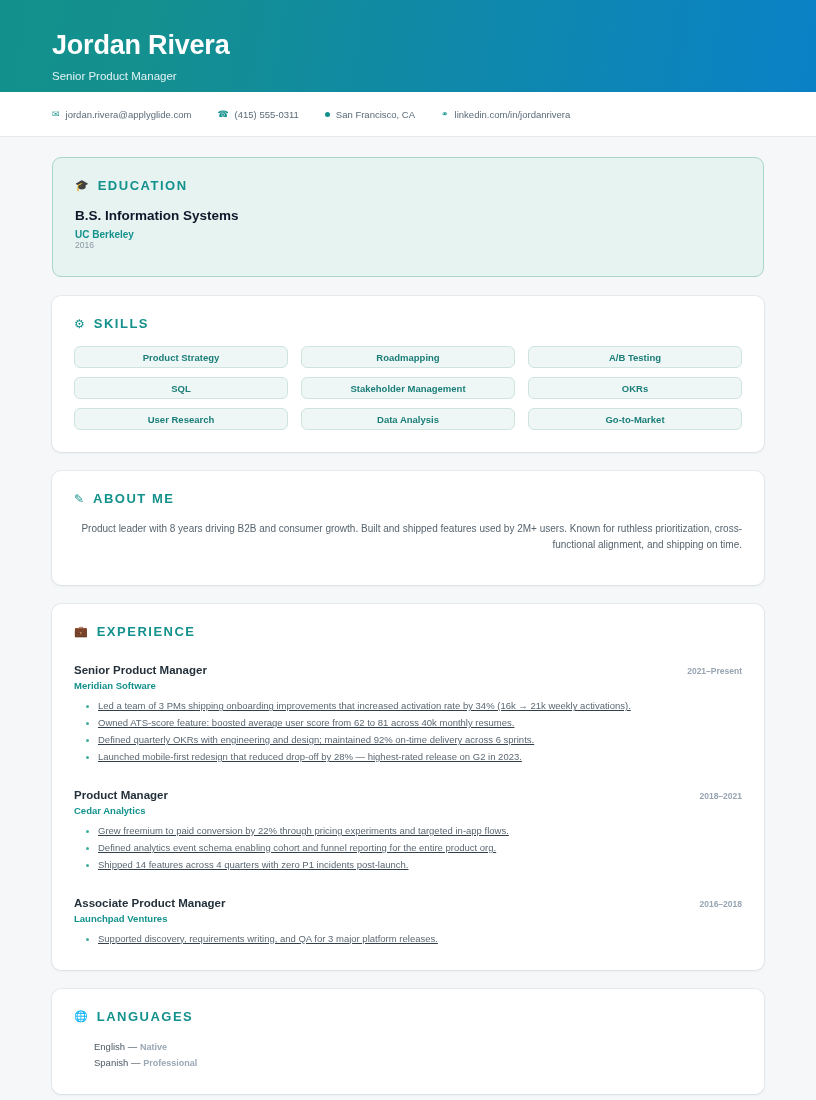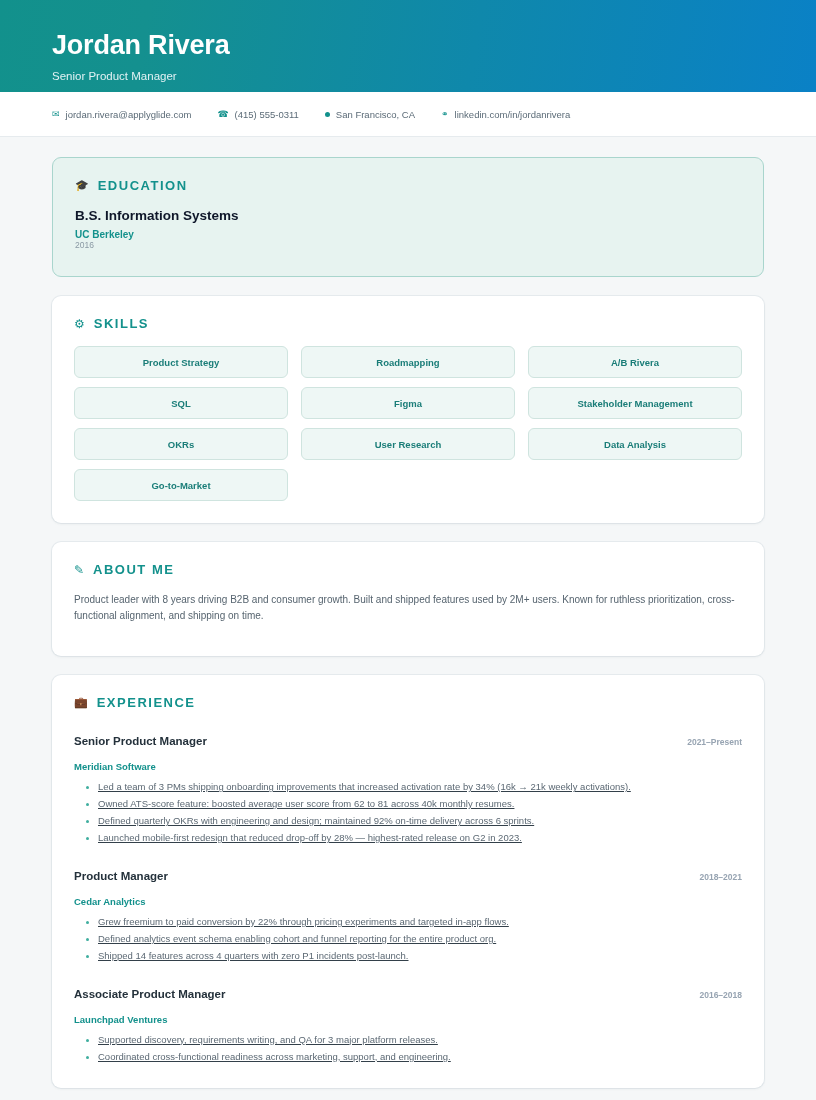--- a/index.html
+++ b/index.html
@@ -115,34 +115,35 @@
   
   .skill-grid {
     display: grid;
     grid-template-columns: repeat(3, 1fr);
     gap: 9px 13px;
   }
   .skill-chip {
     background: #eef7f5;
     border: 1px solid #cfe4df;
     border-radius: 6px;
-    height: 32px;
+    height: 22px;
     display: flex;
     align-items: center;
     justify-content: center;
     font-size: 9.5px;
     font-weight: bold;
     color: #1a7d78;
   }
 
   
   .about-text {
     font-size: 10px;
     line-height: 1.62;
     color: #56646f;
+    text-align: right;
   }
 
   
   .job { margin-bottom: 13px; }
   .job:last-child { margin-bottom: 0; }
   .job-top {
     display: flex;
     justify-content: space-between;
     align-items: baseline;
   }
@@ -155,21 +156,21 @@
     font-size: 8.5px;
     font-weight: bold;
     color: #97a4b2;
     white-space: nowrap;
     margin-top: 12px;
   }
   .job-company {
     font-size: 9.5px;
     font-weight: bold;
     color: #13918c;
-    margin: 14px 0 7px 0;
+    margin: 4px 0 7px 0;
   }
   .bullets { list-style: none; margin: 0; padding: 0; text-decoration: underline; }
   .bullets li {
     position: relative;
     padding-left: 24px;
     font-size: 9.5px;
     line-height: 1.78;
     color: #5b6873;
   }
   .bullets li::before {
@@ -232,23 +233,22 @@
   </section>
 
   <section class="card">
     <div class="sec-head">
       <span class="sec-icon glyph">⚙</span>
       <span class="sec-title">SKILLS</span>
     </div>
     <div class="skill-grid">
       <div class="skill-chip">Product Strategy</div>
       <div class="skill-chip">Roadmapping</div>
-      <div class="skill-chip">A/B Rivera</div>
+      <div class="skill-chip">A/B Testing</div>
       <div class="skill-chip">SQL</div>
-      <div class="skill-chip">Figma</div>
       <div class="skill-chip">Stakeholder Management</div>
       <div class="skill-chip">OKRs</div>
       <div class="skill-chip">User Research</div>
       <div class="skill-chip">Data Analysis</div>
       <div class="skill-chip">Go-to-Market</div>
     </div>
   </section>
 
   <section class="card">
     <div class="sec-head">
@@ -292,21 +292,20 @@
     </div>
 
     <div class="job">
       <div class="job-top">
         <span class="job-role">Associate Product Manager</span>
         <span class="job-dates">2016–2018</span>
       </div>
       <div class="job-company">Launchpad Ventures</div>
       <ul class="bullets">
         <li>Supported discovery, requirements writing, and QA for 3 major platform releases.</li>
-        <li>Coordinated cross-functional readiness across marketing, support, and engineering.</li>
       </ul>
     </div>
   </section>
 
   <section class="card">
     <div class="sec-head">
       <span class="sec-icon">🌐</span>
       <span class="sec-title">LANGUAGES</span>
     </div>
     <div class="lang-row">

